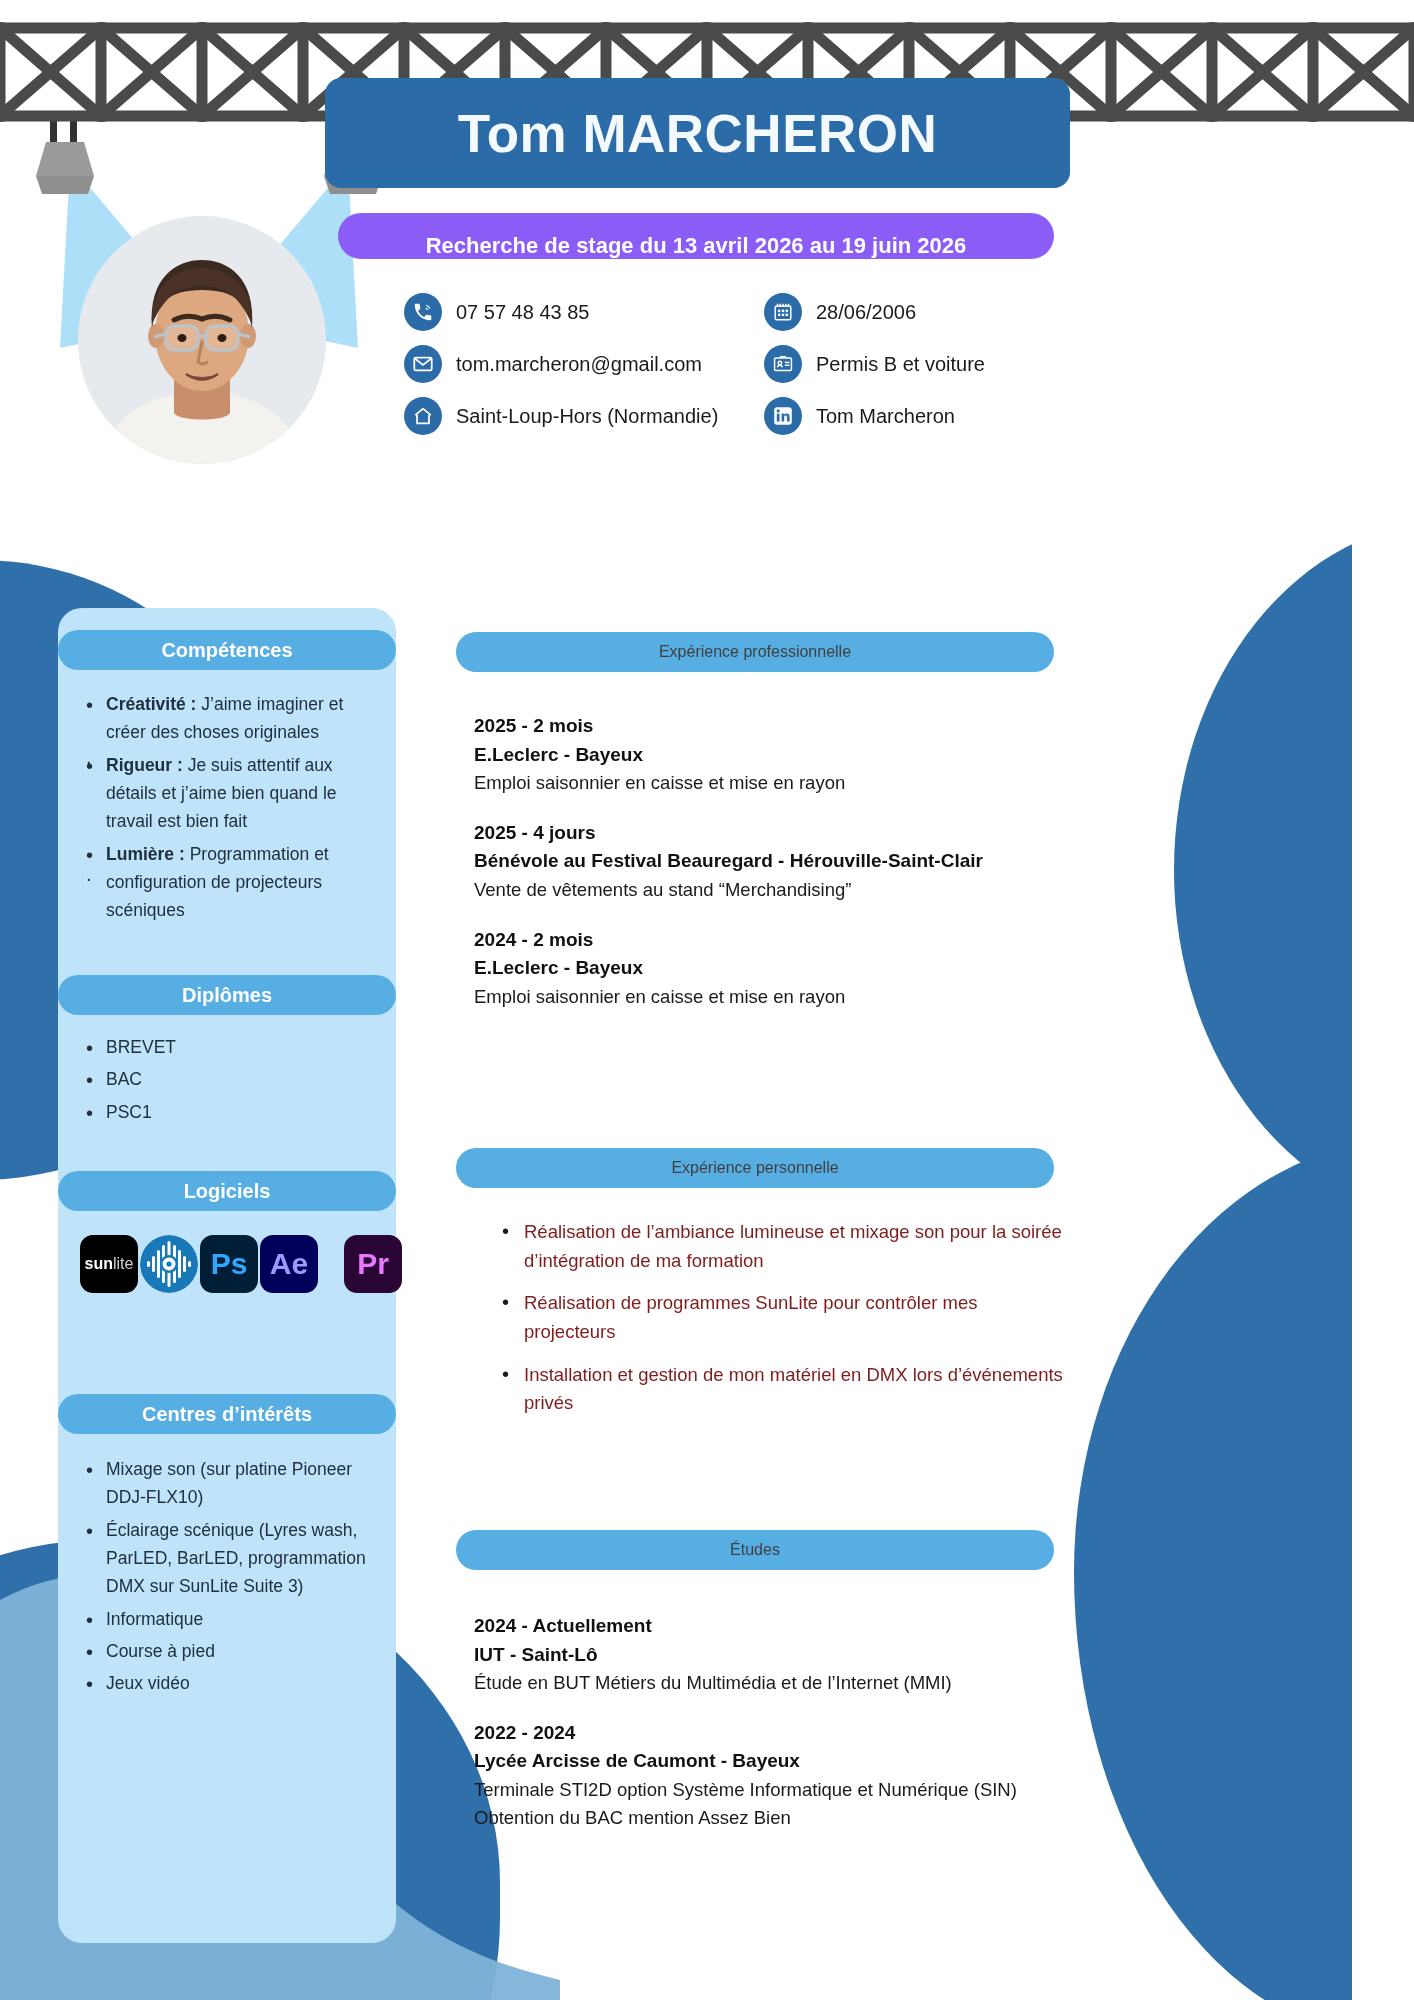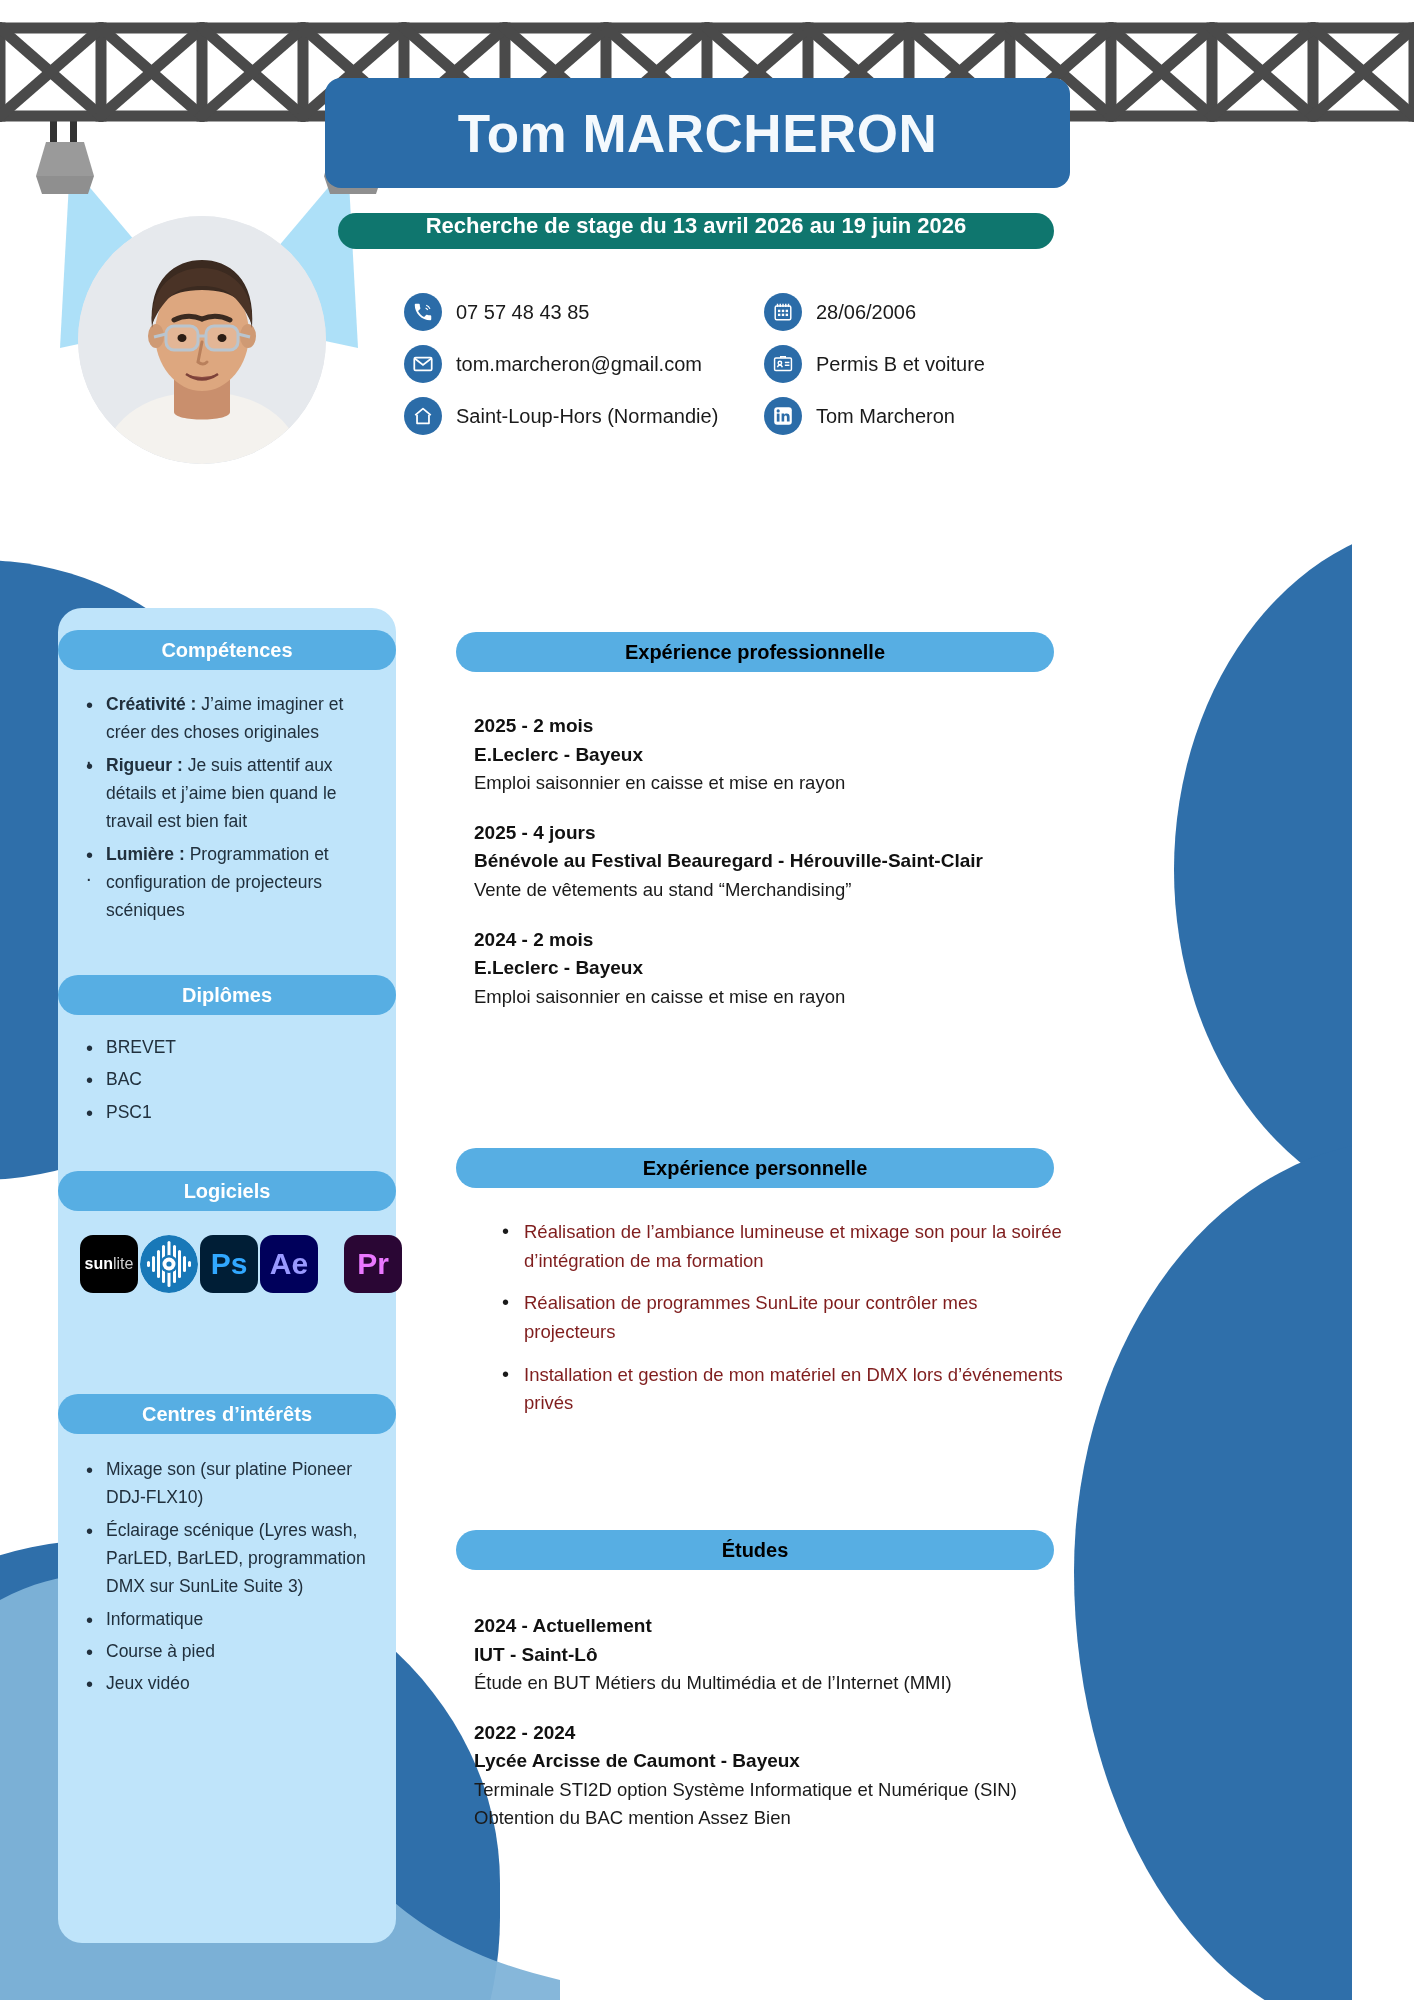--- a/index.html
+++ b/index.html
@@ -79,24 +79,24 @@
   .name-banner .name {
     color: #F4F9FD;
     font-size: 53px;
     font-weight: bold;
     letter-spacing: 0.5px;
     white-space: nowrap;
   }
 
   .subtitle-banner {
     position: absolute; left: 338px; top: 213px;
-    width: 716px; height: 36px;
-    background: #0f766e;
+    width: 716px; height: 46px;
+    background: #8b5cf6;
     border-radius: 23px;
-    display: flex; align-items: flex-start; justify-content: center;
+    display: flex; align-items: flex-end; justify-content: center;
     z-index: 5;
   }
   .subtitle-banner .sub {
     color: #ffffff; font-size: 22px; font-weight: bold; white-space: nowrap;
   }
 
   
   .contacts {
     position: absolute; left: 404px; top: 286px;
     width: 640px; height: 170px;
@@ -174,21 +174,21 @@
 
   
   .rsection-head {
     position: absolute; left: 456px;
     width: 598px; height: 40px;
     background: #57AEE3;
     border-radius: 20px;
     display: flex; align-items: center; justify-content: center;
     z-index: 5;
   }
-  .rsection-head span { color:#000000; font-weight: bold; font-size: 20px; }
+  .rsection-head span { color:#404040; font-weight: normal; font-size: 16px; }
 
   .rbody { position: absolute; left: 474px; width: 590px; z-index: 5; }
   .entry { margin-bottom: 22px; }
   .entry .date { font-size: 19px; font-weight: bold; color: #111; line-height: 1.5; }
   .entry .place { font-size: 19px; font-weight: bold; color: #111; line-height: 1.5; }
   .entry .desc { font-size: 18.5px; color: #1a1a1a; line-height: 1.5; }
 
   .rbody ul { list-style: none; margin-left: 24px; }
   .rbody ul li {
     position: relative; padding-left: 26px;

